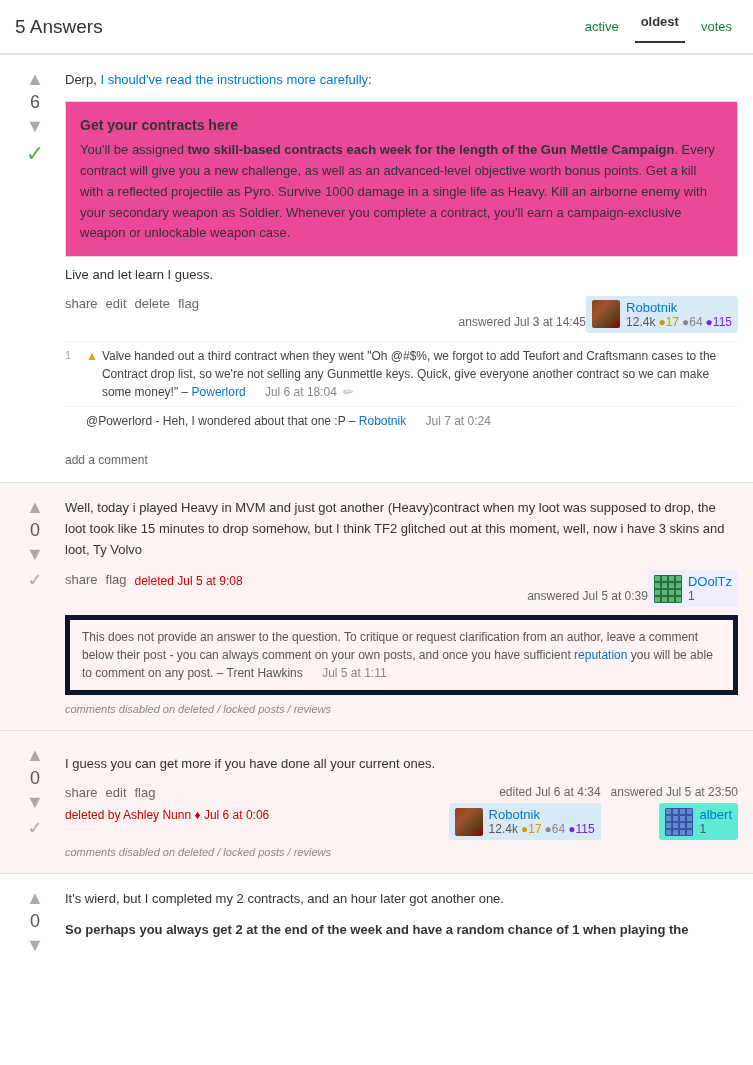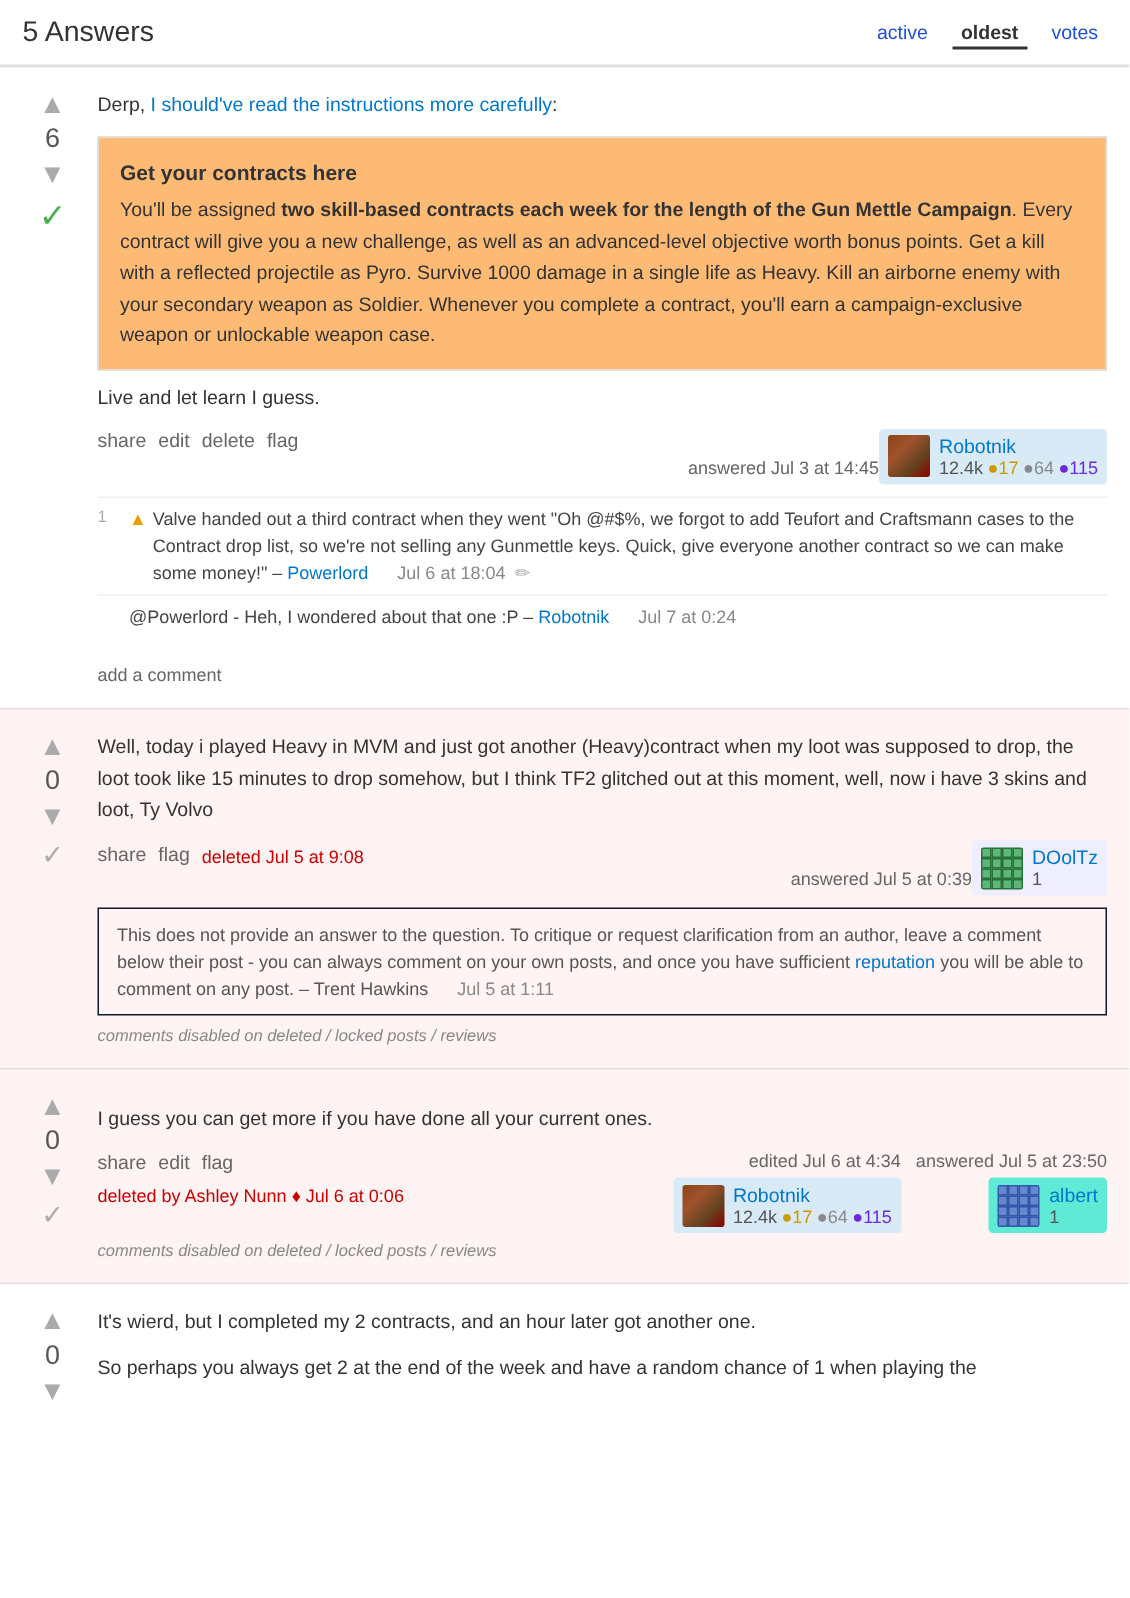--- a/index.html
+++ b/index.html
@@ -24,21 +24,21 @@
       font-size: 19px;
       font-weight: normal;
       color: #333;
     }
     .sort-tabs {
       display: flex;
       gap: 10px;
       align-items: center;
     }
     .sort-tab {
-      color: #1d4ed8;
+      color: #15803d;
       cursor: pointer;
       padding: 4px 6px;
       font-size: 13px;
       text-decoration: none;
     }
     .sort-tab.active {
       color: #333;
       font-weight: bold;
       border-bottom: 2px solid #333;
     }
@@ -92,21 +92,21 @@
       line-height: 1.6;
       margin-bottom: 10px;
     }
     .answer-text a {
       color: #0077cc;
       text-decoration: none;
     }
 
     
     .info-box {
-      background: #fdba74;
+      background: #ec4899;
       border: 1px solid #ddd;
       padding: 12px 14px;
       margin: 8px 0;
       font-size: 13px;
       line-height: 1.6;
     }
     .info-box .box-title {
       font-weight: bold;
       display: block;
       margin-bottom: 4px;
@@ -233,21 +233,21 @@
     .add-comment {
       font-size: 12px;
       color: #666;
       cursor: pointer;
       margin-top: 18px;
     }
 
     
     .deleted-notice {
       background: #fff3f3;
-      border: 1px solid #0f172a;
+      border: 5px solid #0f172a;
       padding: 8px 12px;
       margin: 8px 0;
       font-size: 12px;
       color: #555;
       line-height: 1.5;
     }
     .deleted-notice a { color: #0077cc; }
     .comments-disabled {
       font-size: 11px;
       color: #888;
@@ -278,21 +278,21 @@
       align-items: flex-end;
     }
   </style>
 </head>
 <body>
 
 <div class="page-header">
   <h1>5 Answers</h1>
   <div class="sort-tabs">
     <a class="sort-tab">active</a>
-    <a class="sort-tab active" style="border-bottom:2px solid #333;padding-bottom:2px;">oldest</a>
+    <a class="sort-tab active" style="border-bottom:2px solid #333;padding-bottom:12px;">oldest</a>
     <a class="sort-tab">votes</a>
   </div>
 </div>
 
 <div class="answer-block">
   <div class="vote-col">
     <div class="vote-arrow up">▲</div>
     <div class="vote-count">6</div>
     <div class="vote-arrow down">▼</div>
     <div class="accepted-mark">✓</div>
@@ -484,15 +484,15 @@
 </div>
 
 <div class="answer-block">
   <div class="vote-col">
     <div class="vote-arrow up">▲</div>
     <div class="vote-count">0</div>
     <div class="vote-arrow down">▼</div>
   </div>
   <div class="answer-content">
     <div class="answer-text">It's wierd, but I completed my 2 contracts, and an hour later got another one.</div>
-    <div class="answer-text" style="margin-top:4px;">So perhaps you always get 2 at the end of the week and have a random chance of 1 when playing the</div>
+    <div class="answer-text" style="margin-top:4px;font-weight:bold;">So perhaps you always get 2 at the end of the week and have a random chance of 1 when playing the</div>
   </div>
 </div>
 
 </body></html>

